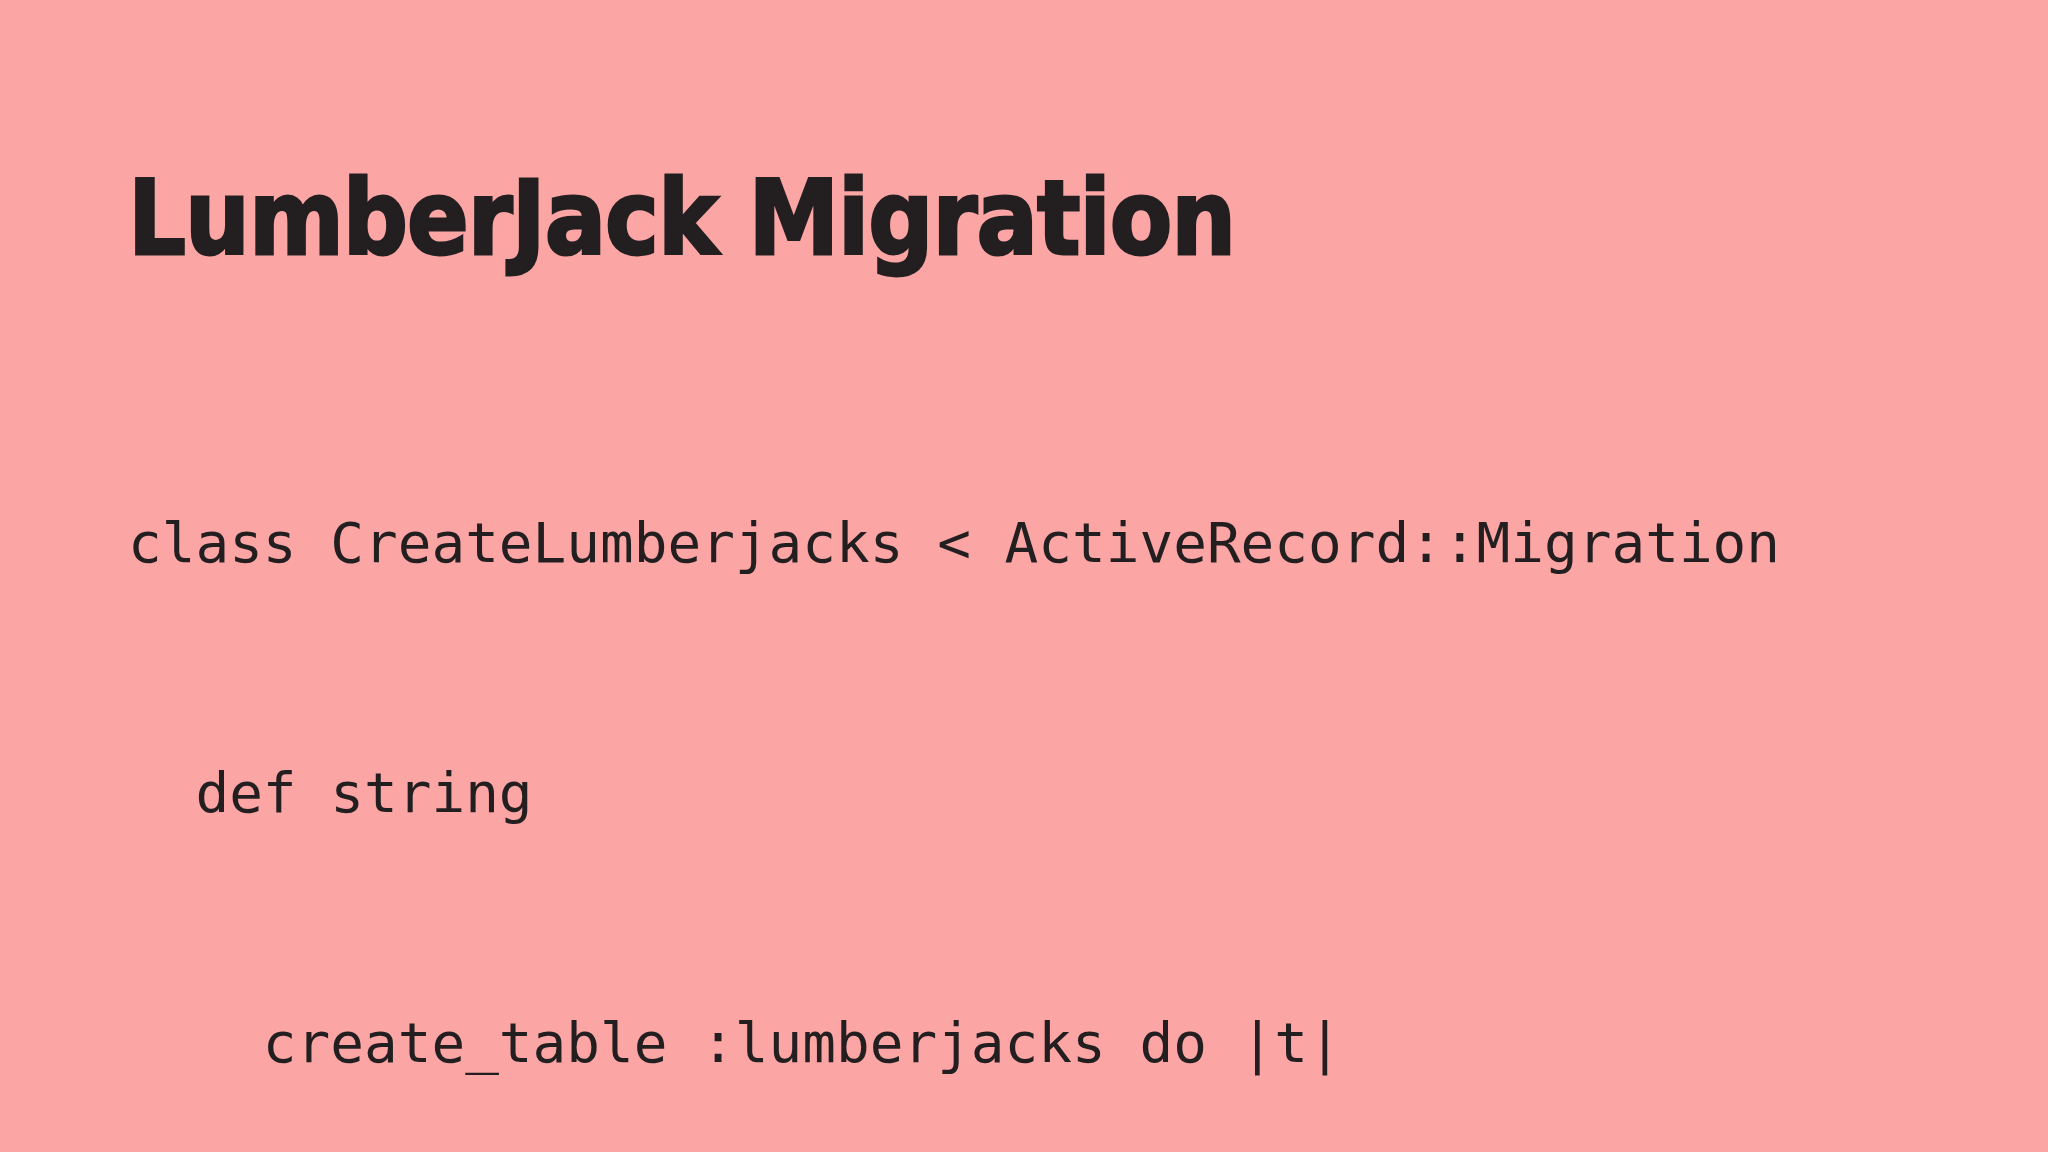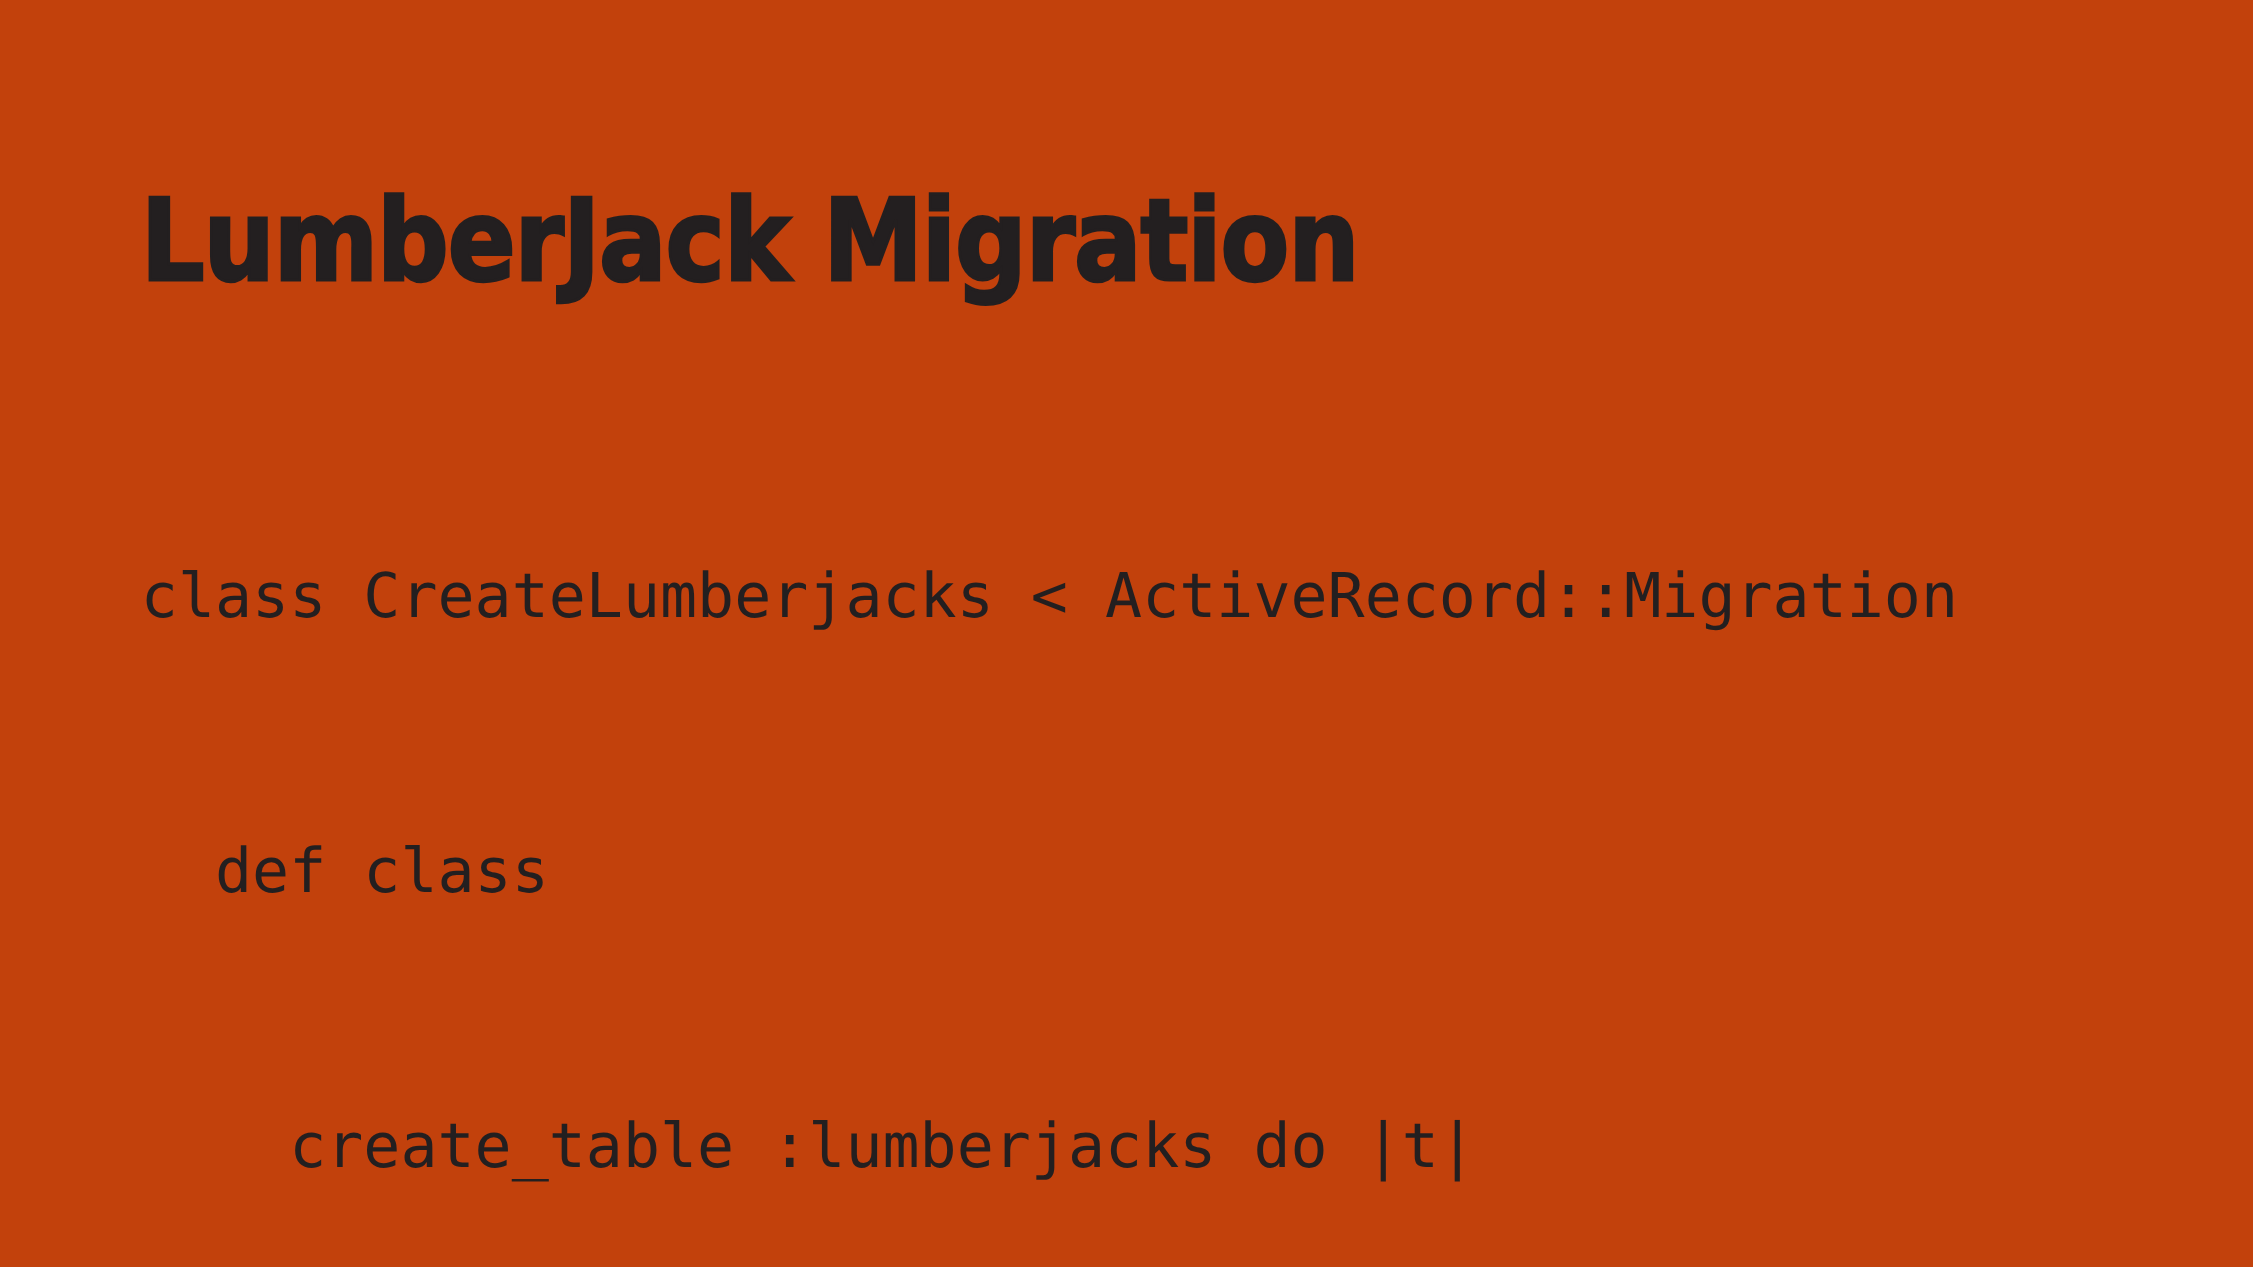--- a/index.html
+++ b/index.html
@@ -11,21 +11,21 @@
     height: 1152px;
     background: #fefefe;
     overflow: hidden;
     font-family: "Liberation Sans", sans-serif;
   }
 
   .slide {
     position: relative;
     width: 2048px;
     height: 1152px;
-    background: #c2410c;
+    background: #fca5a5;
     box-sizing: border-box;
   }
 
   
   .slide-title {
     position: absolute;
     left: 128px;
     top: 106px;
     font-family: "DejaVu Sans", sans-serif;
     font-size: 92px;
@@ -62,21 +62,21 @@
 </style>
 </head>
 <body>
 
 <div class="slide">
 
   <h1 class="slide-title">LumberJack Migration</h1>
 
   <div class="code-block">
     <span class="code-line">class CreateLumberjacks &lt; ActiveRecord::Migration</span>
-    <span class="code-line">  def class</span>
+    <span class="code-line">  def string</span>
     <span class="code-line">    create_table :lumberjacks do |t|</span>
     <span class="code-line">      t.string :name</span>
     
     
     
     
     
     
   </div>
 

